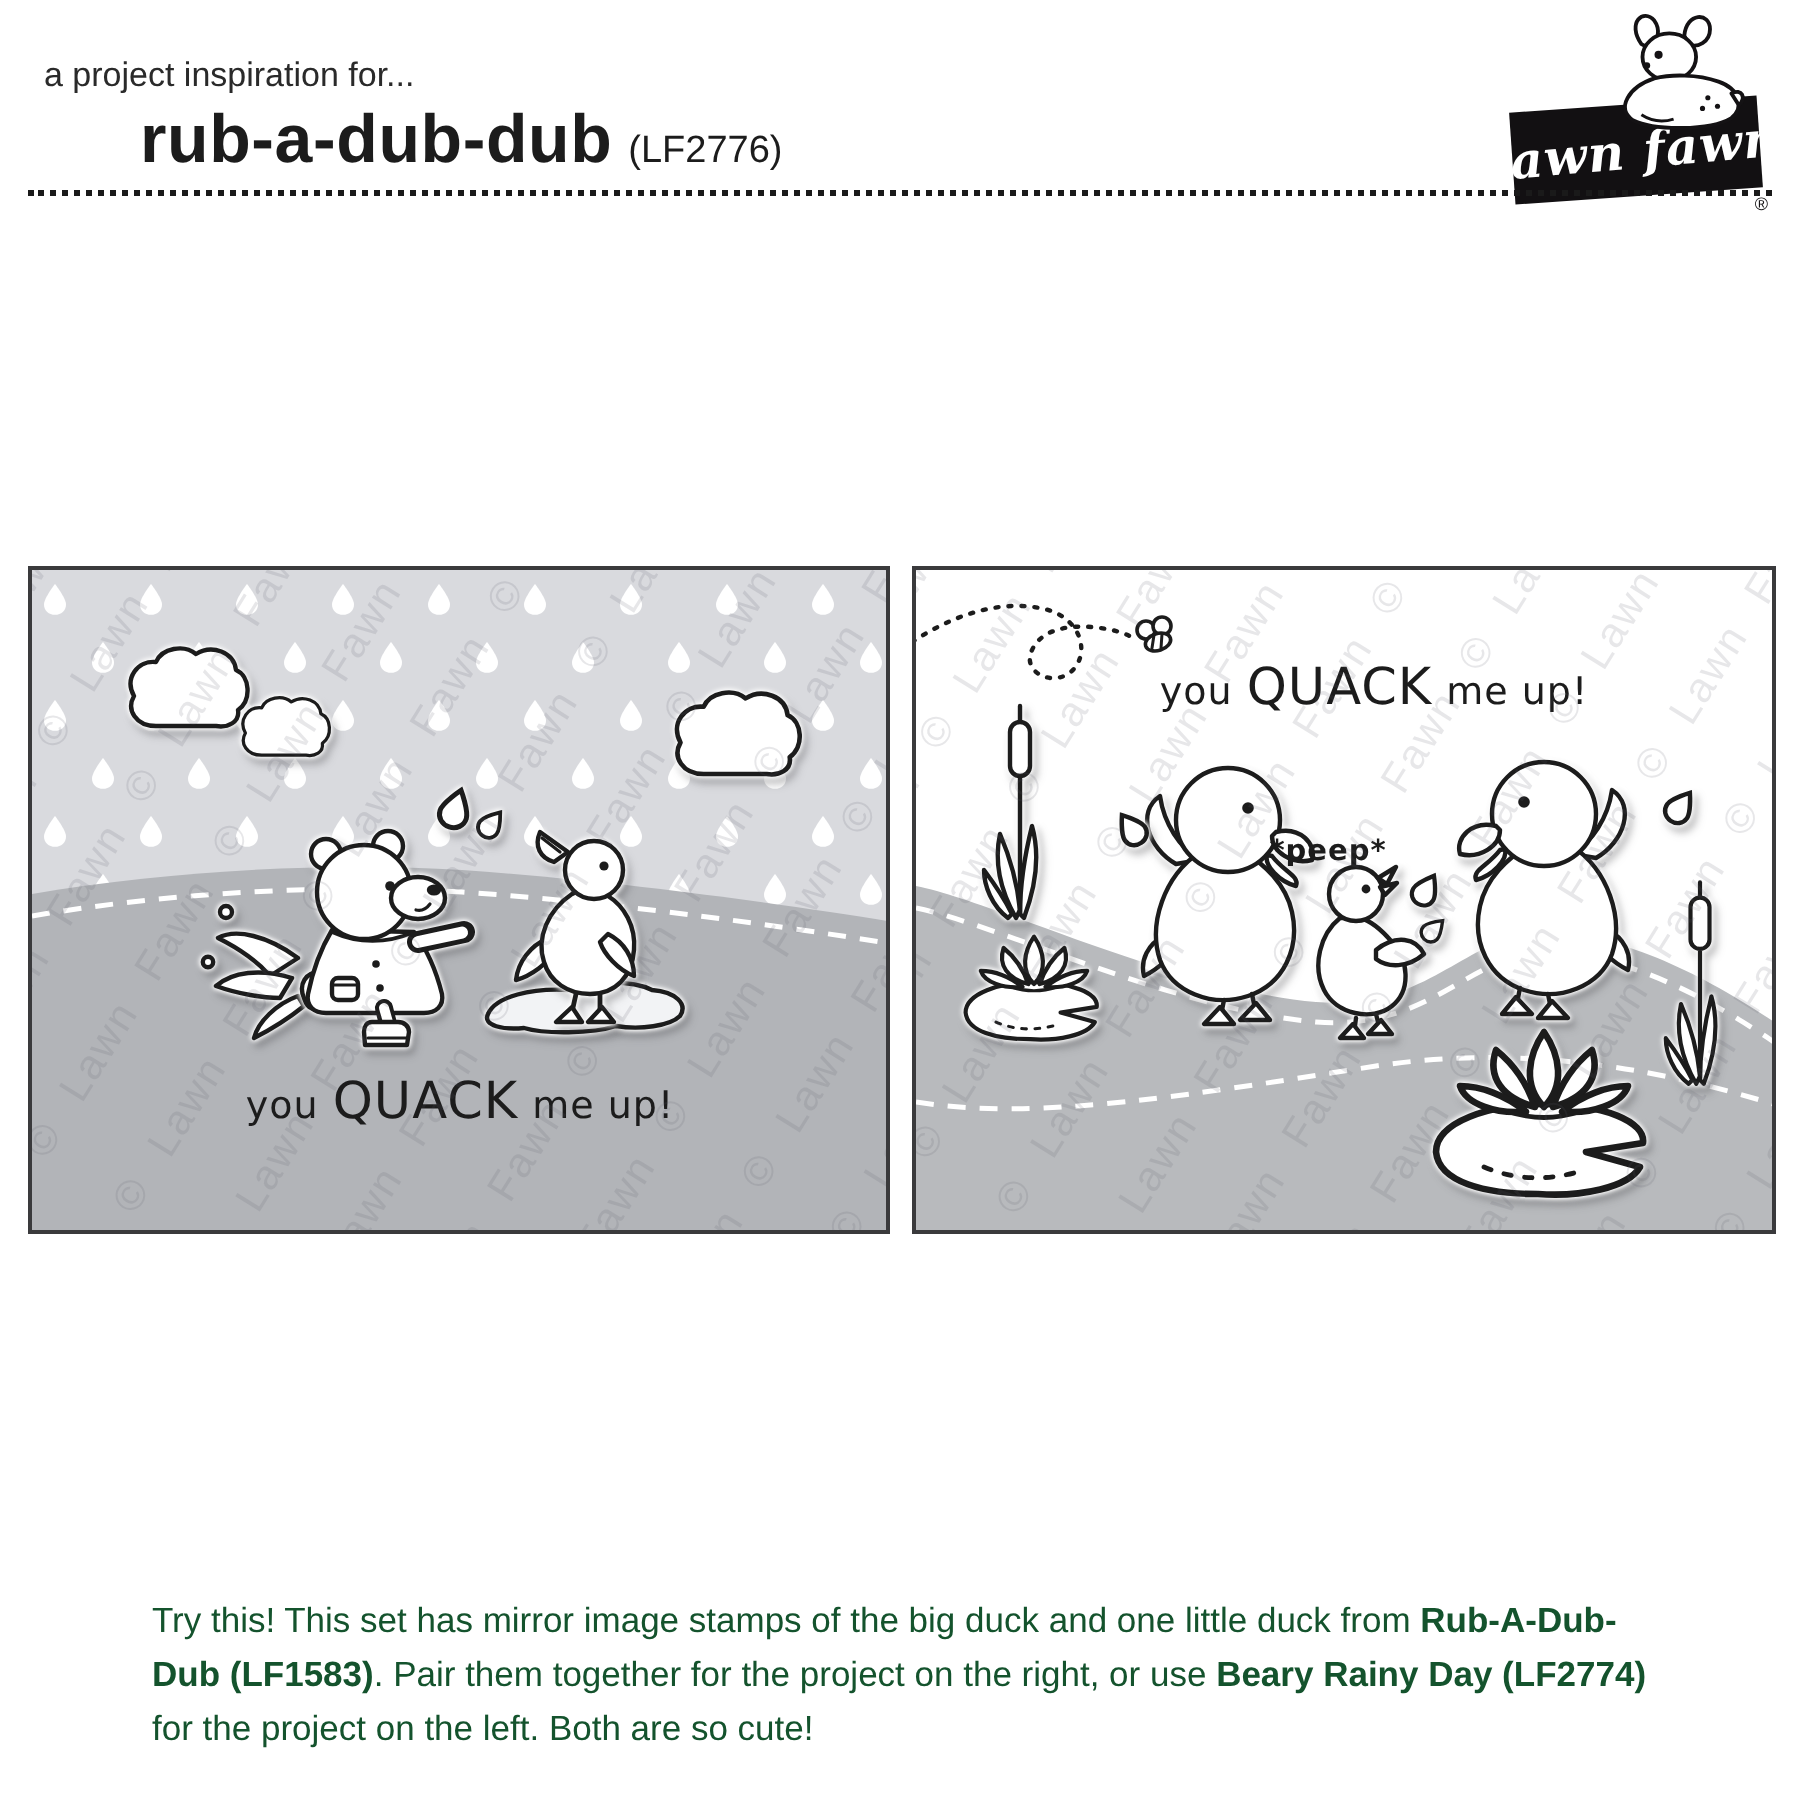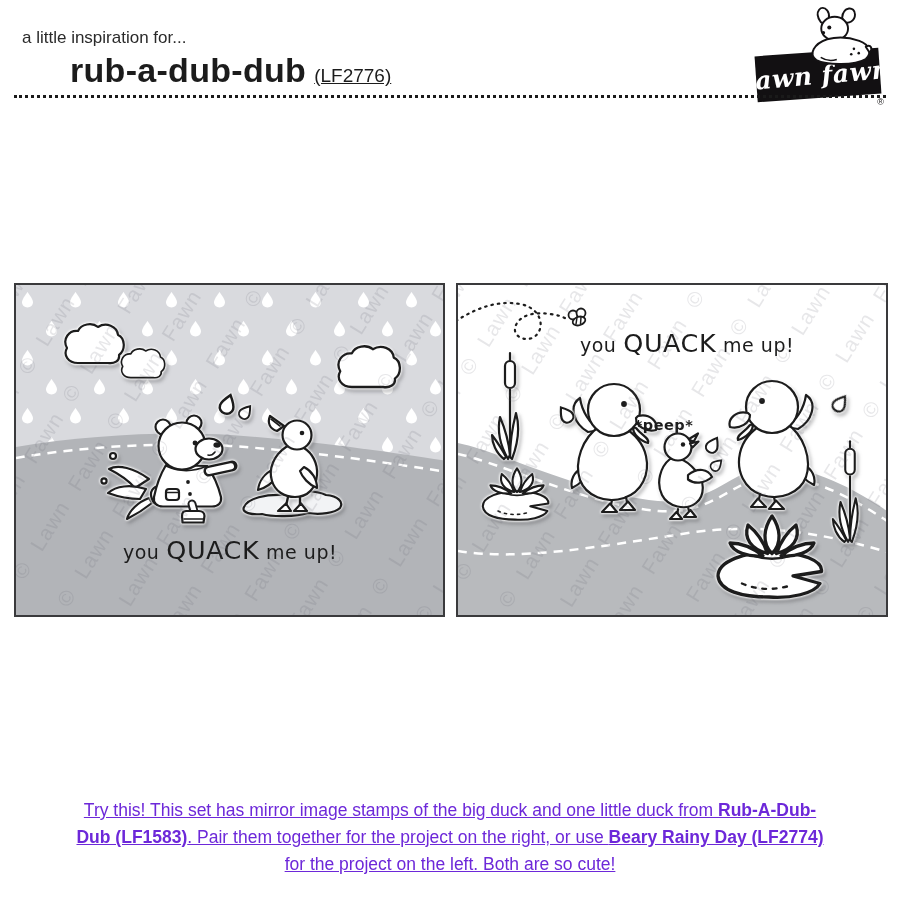--- a/index.html
+++ b/index.html
@@ -5,21 +5,21 @@
   html,body{margin:0;padding:0;}
   body{
     width:900px;height:900px;position:relative;background:#ffffff;
     font-family:"Liberation Sans", sans-serif;color:#1c1c1c;overflow:hidden;
   }
   
   .header{position:absolute;left:22px;top:28px;}
   .tagline{font-size:17px;color:#2a2a2a;}
   .title-row{padding-left:48px;margin-top:3px;white-space:nowrap;}
   .title{font-size:34px;font-weight:bold;letter-spacing:.3px;}
-  .sku{font-size:19px;margin-left:8px;text-decoration:underline;}
+  .sku{font-size:19px;margin-left:8px;}
   .divider{position:absolute;left:14px;right:14px;top:95px;border-top:3.4px dotted #1a1a1a;}
   
   .logo{position:absolute;top:4px;right:10px;width:150px;height:100px;}
   .logo-box{
     position:absolute;top:48px;right:10px;width:124px;height:46px;background:#121012;
     transform:rotate(-4deg);display:flex;align-items:center;justify-content:center;
   }
   .logo-script{
     color:#fff;font-family:"DejaVu Serif", serif;font-style:italic;font-weight:bold;
     font-size:25px;letter-spacing:.5px;transform:rotate(-1deg);white-space:nowrap;
@@ -41,29 +41,29 @@
   .wm{position:absolute;inset:0;z-index:5;overflow:hidden;pointer-events:none;}
   .wm-inner{
     position:absolute;left:-35%;top:-55%;width:170%;height:210%;
     transform:rotate(-58deg);
     font-size:21px;line-height:52px;word-spacing:10px;letter-spacing:1px;
     color:rgba(95,95,105,0.15);font-family:"Liberation Sans",sans-serif;
   }
   
   .caption{
     position:absolute;left:0;right:0;top:797px;margin:0 auto;width:748px;
-    text-align:center;font-size:17.5px;line-height:27px;color:#6d28d9;text-decoration:underline;
+    font-size:17.5px;line-height:27px;color:#14532d;
   }
   .caption strong{font-weight:bold;}
 </style>
 </head>
 <body>
 
 <div class="header">
-  <div class="tagline">a little inspiration for...</div>
+  <div class="tagline">a project inspiration for...</div>
   <div class="title-row">
     <span class="title">rub-a-dub-dub</span><span class="sku">(LF2776)</span>
   </div>
 </div>
 
 <div class="logo">
   <svg class="logo-fawn" viewBox="0 0 64 56">
     <g stroke="#141214" stroke-width="1.8" fill="#fff" stroke-linejoin="round">
       <path d="M14,15 C7,5 15,-2 20,4 C23,8 22,14 18,17 Z"></path>
       <path d="M34,11 C35,0 46,0 46,8 C46,14 40,17 36,15 Z"></path>

